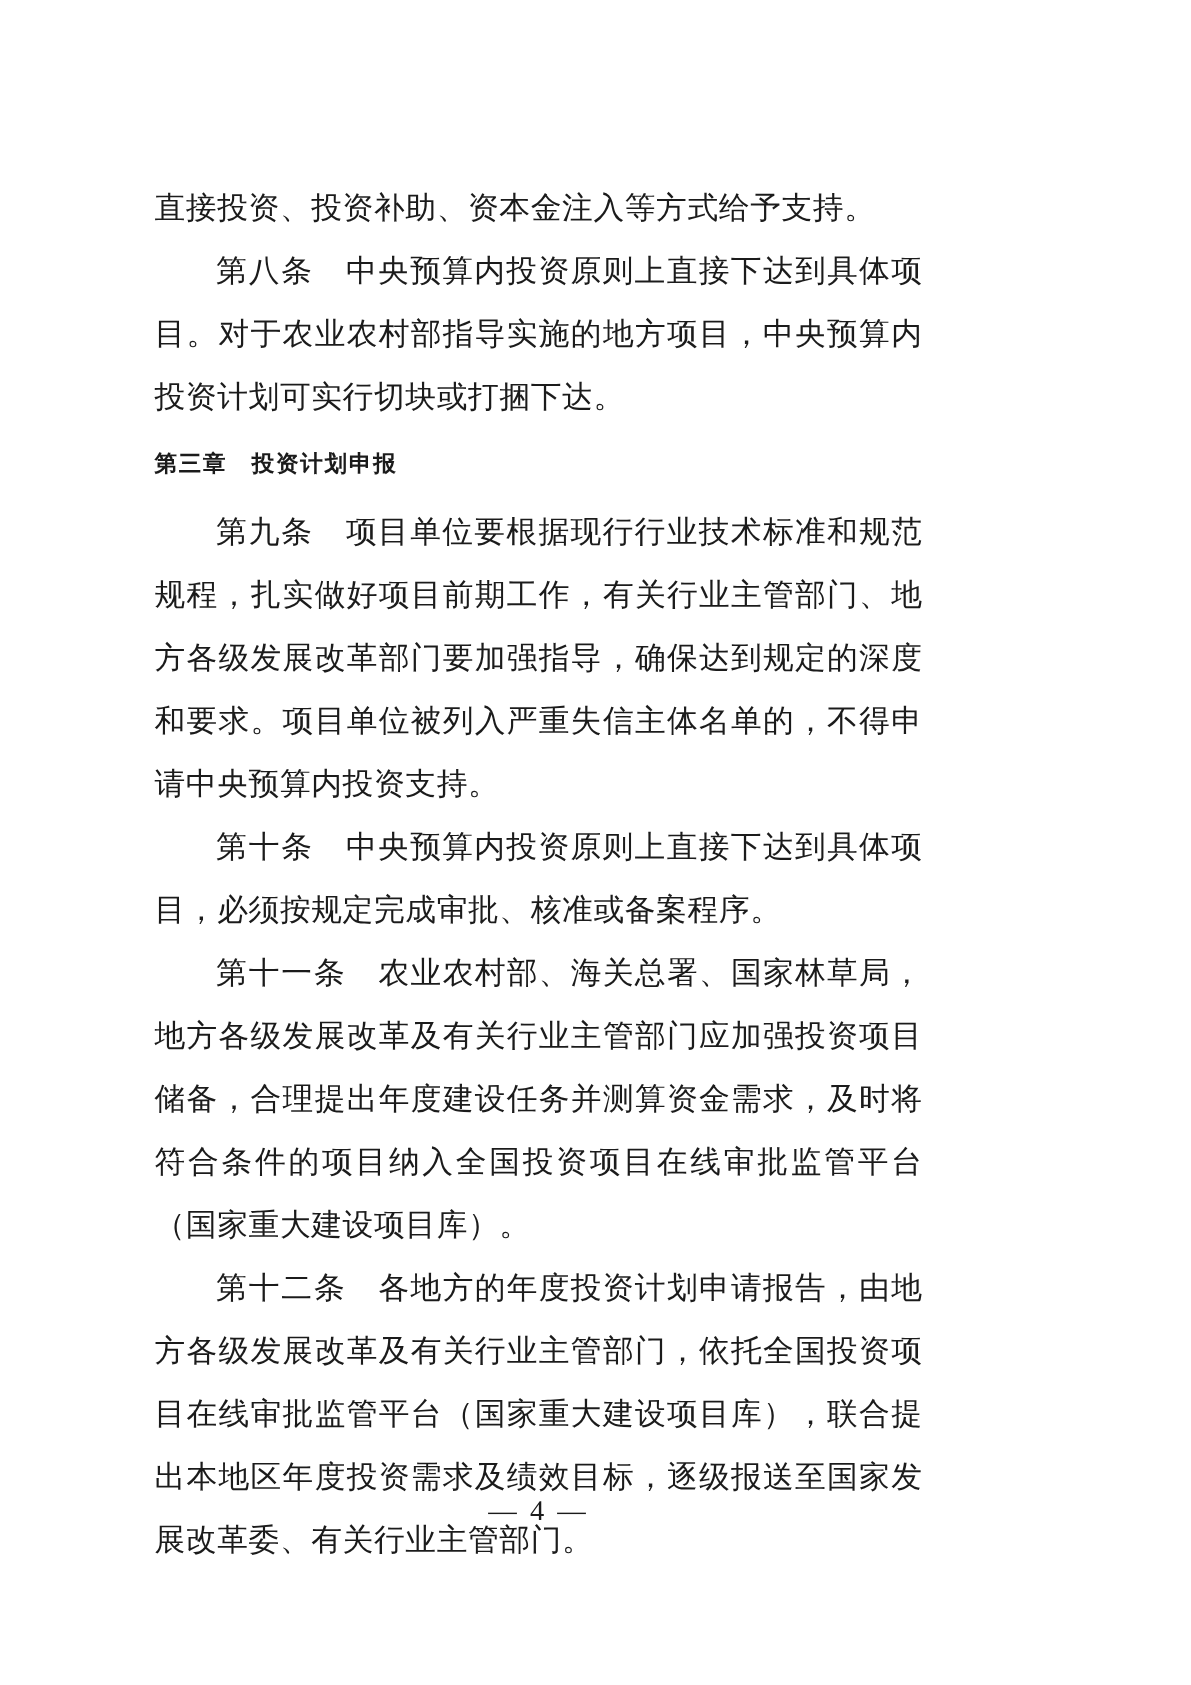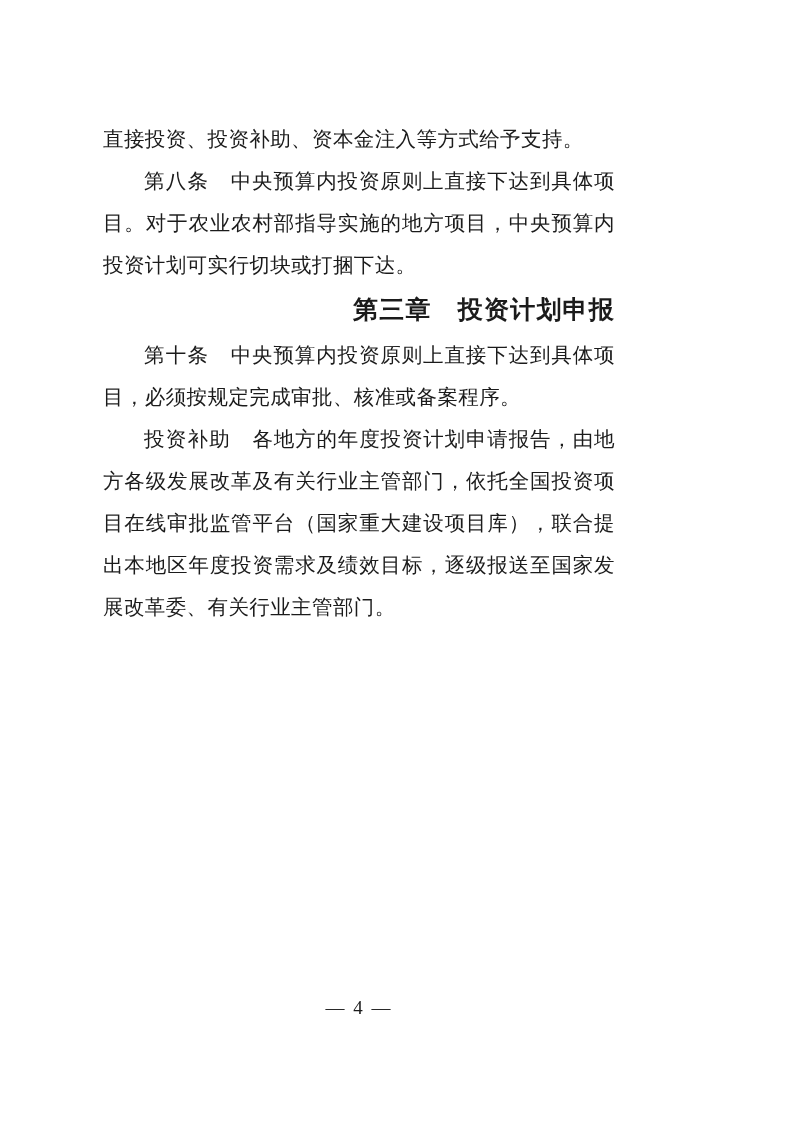--- a/index.html
+++ b/index.html
@@ -37,23 +37,23 @@
   }
   .para.indent {
     text-indent: 41px;
   }
   .para .lead {
     font-weight: normal;
     letter-spacing: 0.8px;
   }
   .chapter-heading {
     margin: 0;
-    text-align: right;
+    text-align: left;
     font-weight: bold;
-    font-size: 25px;
+    font-size: 15px;
     line-height: 42px;
     letter-spacing: 1.2px;
   }
   .spacer-sm {
     height: 3px;
   }
   .page-number {
     position: absolute;
     left: 0;
     right: 0;
@@ -78,27 +78,33 @@
     <p class="para indent">
       <span class="lead">第八条</span><span>　中央预算内投资原则上直接下达到具体项目。对于农业农村部指导实施的地方项目，中央预算内投资计划可实行切块或打捆下达。</span>
     </p>
 
     <div class="spacer-sm"></div>
 
     <p class="chapter-heading">第三章　投资计划申报</p>
 
     <div class="spacer-sm"></div>
 
+    <p class="para indent">
+      <span class="lead">第九条</span><span>　项目单位要根据现行行业技术标准和规范规程，扎实做好项目前期工作，有关行业主管部门、地方各级发展改革部门要加强指导，确保达到规定的深度和要求。项目单位被列入严重失信主体名单的，不得申请中央预算内投资支持。</span>
+    </p>
 
     <p class="para indent">
       <span class="lead">第十条</span><span>　中央预算内投资原则上直接下达到具体项目，必须按规定完成审批、核准或备案程序。</span>
     </p>
 
+    <p class="para indent">
+      <span class="lead">第十一条</span><span>　农业农村部、海关总署、国家林草局，地方各级发展改革及有关行业主管部门应加强投资项目储备，合理提出年度建设任务并测算资金需求，及时将符合条件的项目纳入全国投资项目在线审批监管平台（国家重大建设项目库）。</span>
+    </p>
 
     <p class="para indent">
-      <span class="lead">投资补助</span><span>　各地方的年度投资计划申请报告，由地方各级发展改革及有关行业主管部门，依托全国投资项目在线审批监管平台（国家重大建设项目库），联合提出本地区年度投资需求及绩效目标，逐级报送至国家发展改革委、有关行业主管部门。</span>
+      <span class="lead">第十二条</span><span>　各地方的年度投资计划申请报告，由地方各级发展改革及有关行业主管部门，依托全国投资项目在线审批监管平台（国家重大建设项目库），联合提出本地区年度投资需求及绩效目标，逐级报送至国家发展改革委、有关行业主管部门。</span>
     </p>
 
 
   </div>
 
   <div class="page-number">— 4 —</div>
 </div>
 
 </body></html>

